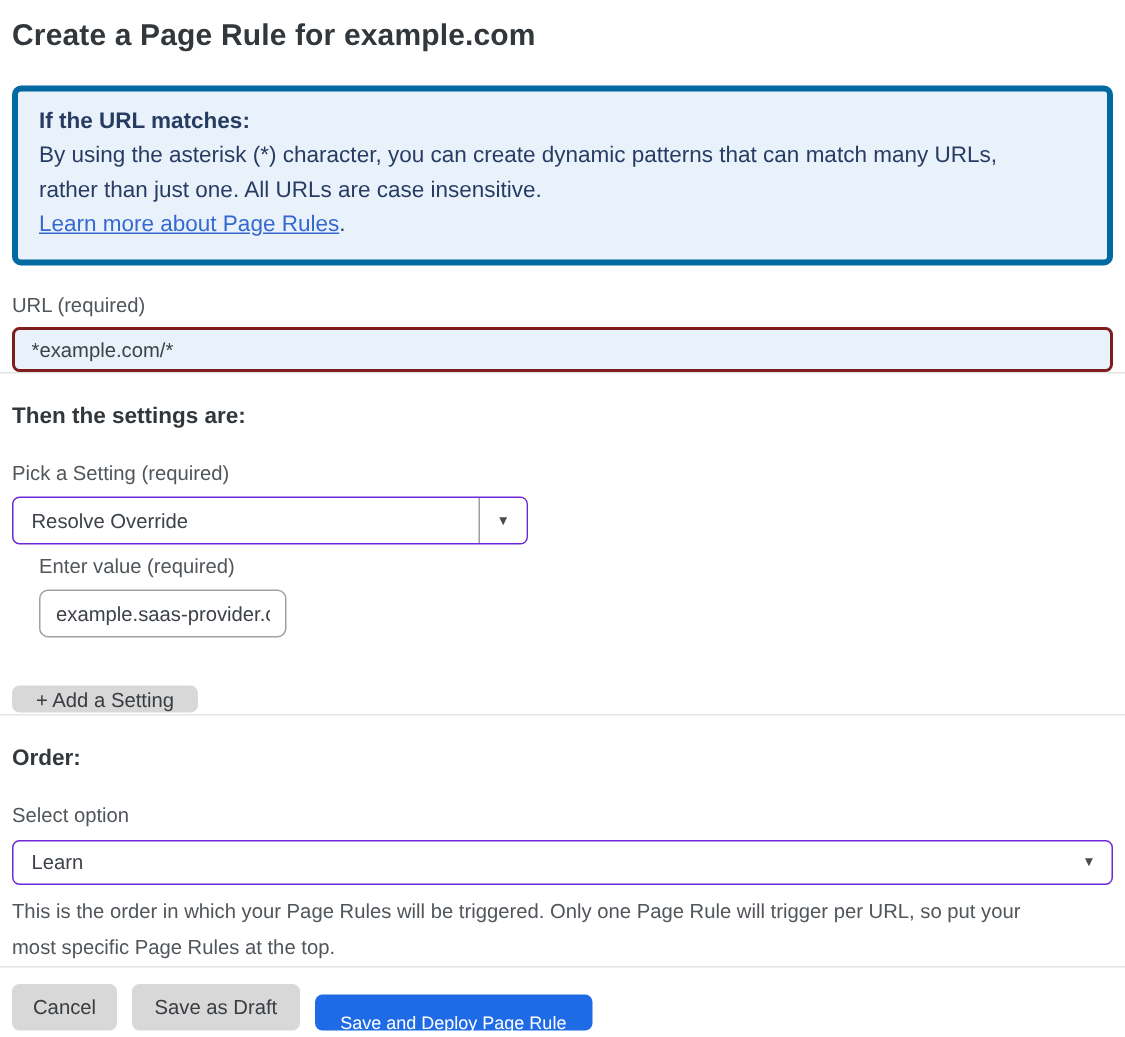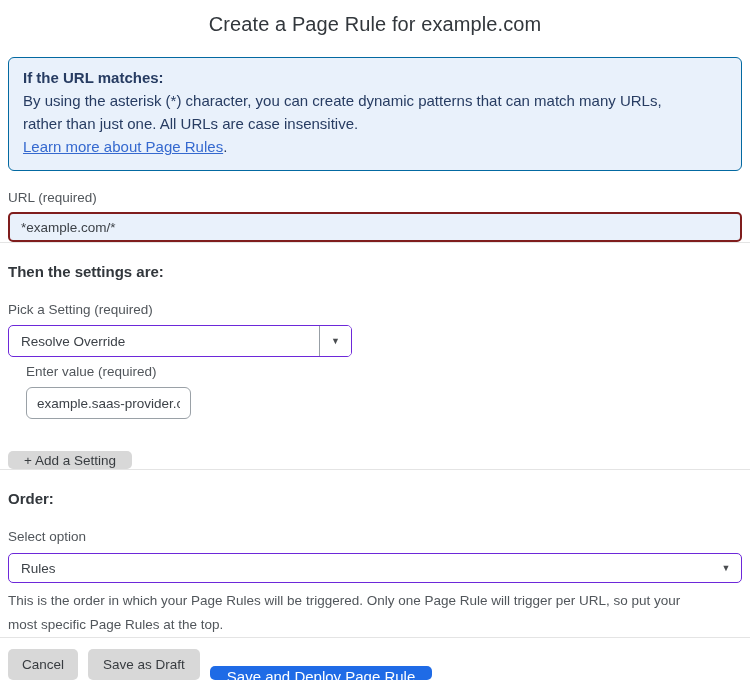--- a/index.html
+++ b/index.html
@@ -7,29 +7,28 @@
   body {
     width: 750px; height: 691px;
     font-family: "Liberation Sans", "DejaVu Sans", sans-serif;
     color: #32373c;
     overflow: hidden;
   }
   .page { padding: 0; }
 
   h1.page-title {
     margin: 13px 8px 0;
-    font-size: 20px; font-weight: normal; color: #32373c;
+    font-size: 20px; font-weight: bold; color: #32373c;
     letter-spacing: 0.1px;
-    text-align: center;
   }
 
   .info-box {
     margin: 21px 8px 0;
     background: #e9f1fb;
-    border: 1px solid #0369a1;
+    border: 4px solid #0369a1;
     border-radius: 6px;
     padding: 8px 14px 12px;
     color: #273c62;
     font-size: 15px;
     line-height: 23px;
   }
   .info-heading { font-weight: bold; }
   .info-link {
     color: #3569cf; text-decoration: underline; cursor: pointer;
   }
@@ -168,23 +167,23 @@
     display: flex;
     align-items: flex-end;
     margin: 11px 8px 0;
     gap: 10px;
   }
   .blue-btn {
     background: #1f6be6;
     border: none;
     border-radius: 5px;
     color: #ffffff;
-    font-size: 15px;
+    font-size: 12px;
     height: 14px;
-    padding: 2px 17px;
+    padding: 12px 17px;
   }
   .draft-btn { padding: 0 15px; }
   .cancel-btn { padding: 0 14px; }
 </style>
 </head>
 <body>
 
 <div class="page">
 
   <h1 class="page-title">Create a Page Rule for example.com</h1>
@@ -220,21 +219,21 @@
   </div>
 
   <button class="gray-btn add-setting-btn">+ Add a Setting</button>
 
   <hr class="divider hr2">
 
   <h2 class="section-heading">Order:</h2>
 
   <label class="field-label order-label">Select option</label>
   <div class="select-control order-select">
-    <span class="select-value">Rules</span>
+    <span class="select-value">Learn</span>
     <span class="plain-arrow">
         <span class="arrow-glyph">▼</span>
       </span>
   </div>
 
   <div class="help-text">
     <div>This is the order in which your Page Rules will be triggered. Only one Page Rule will trigger per URL, so put your</div>
     <div>most specific Page Rules at the top.</div>
   </div>
 

